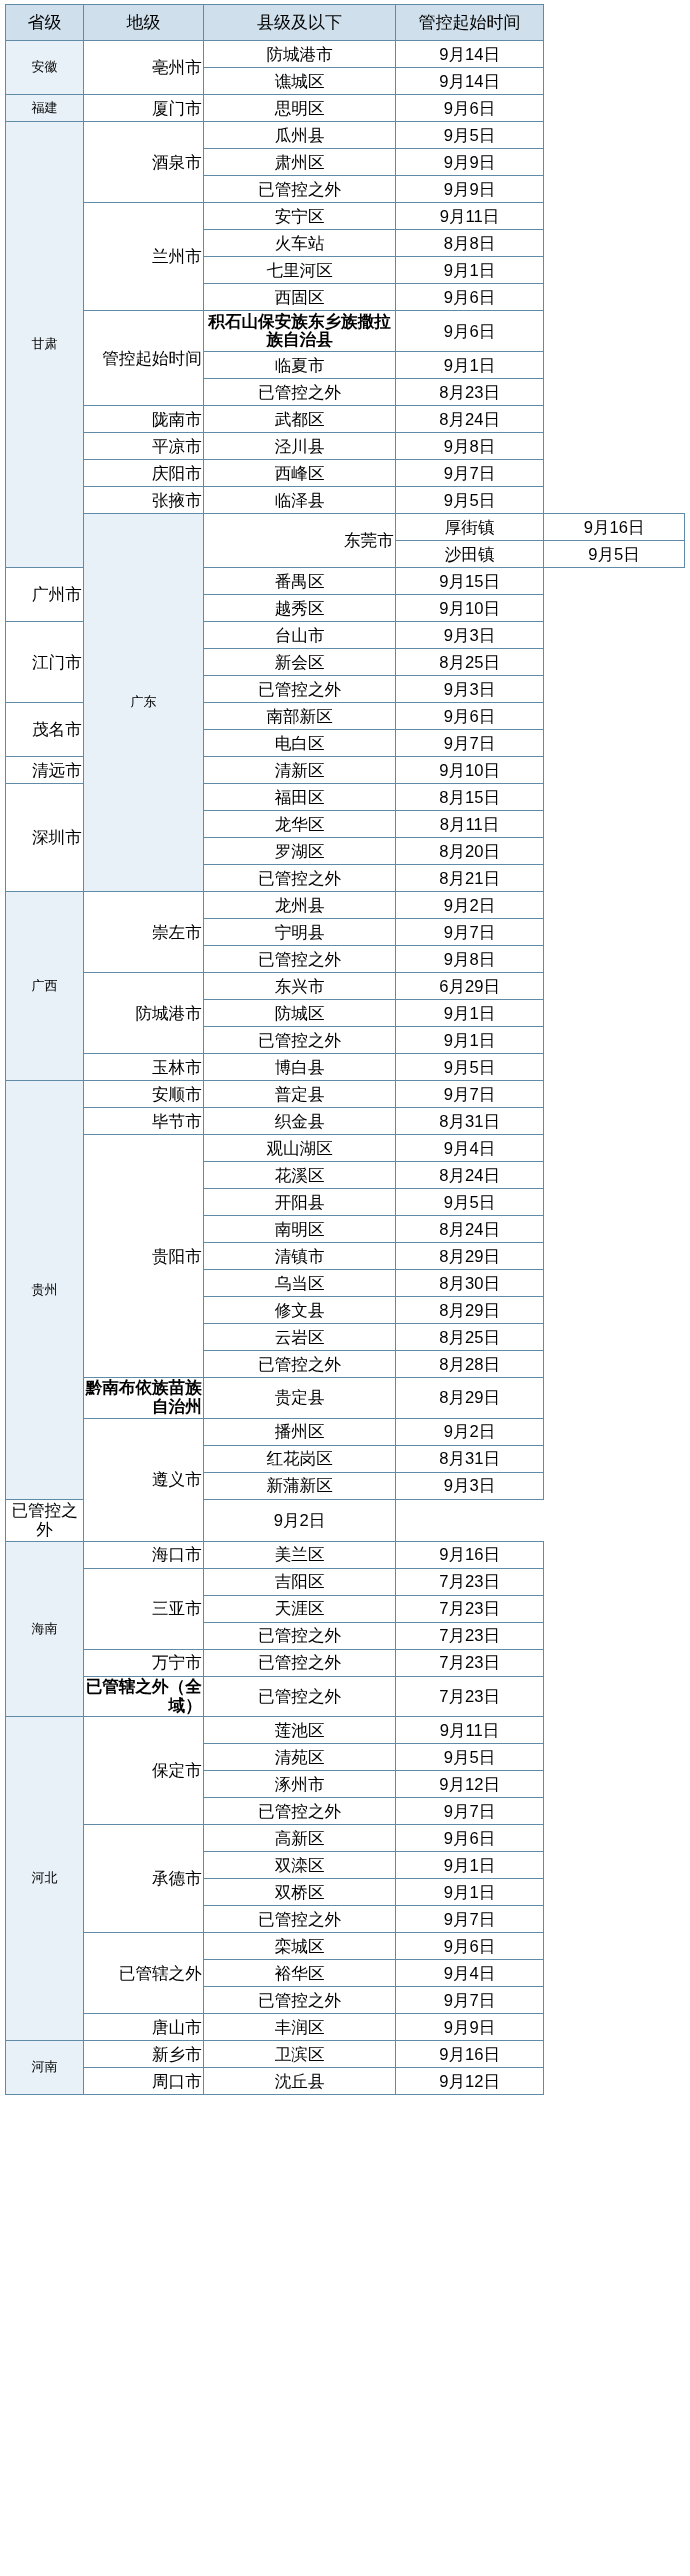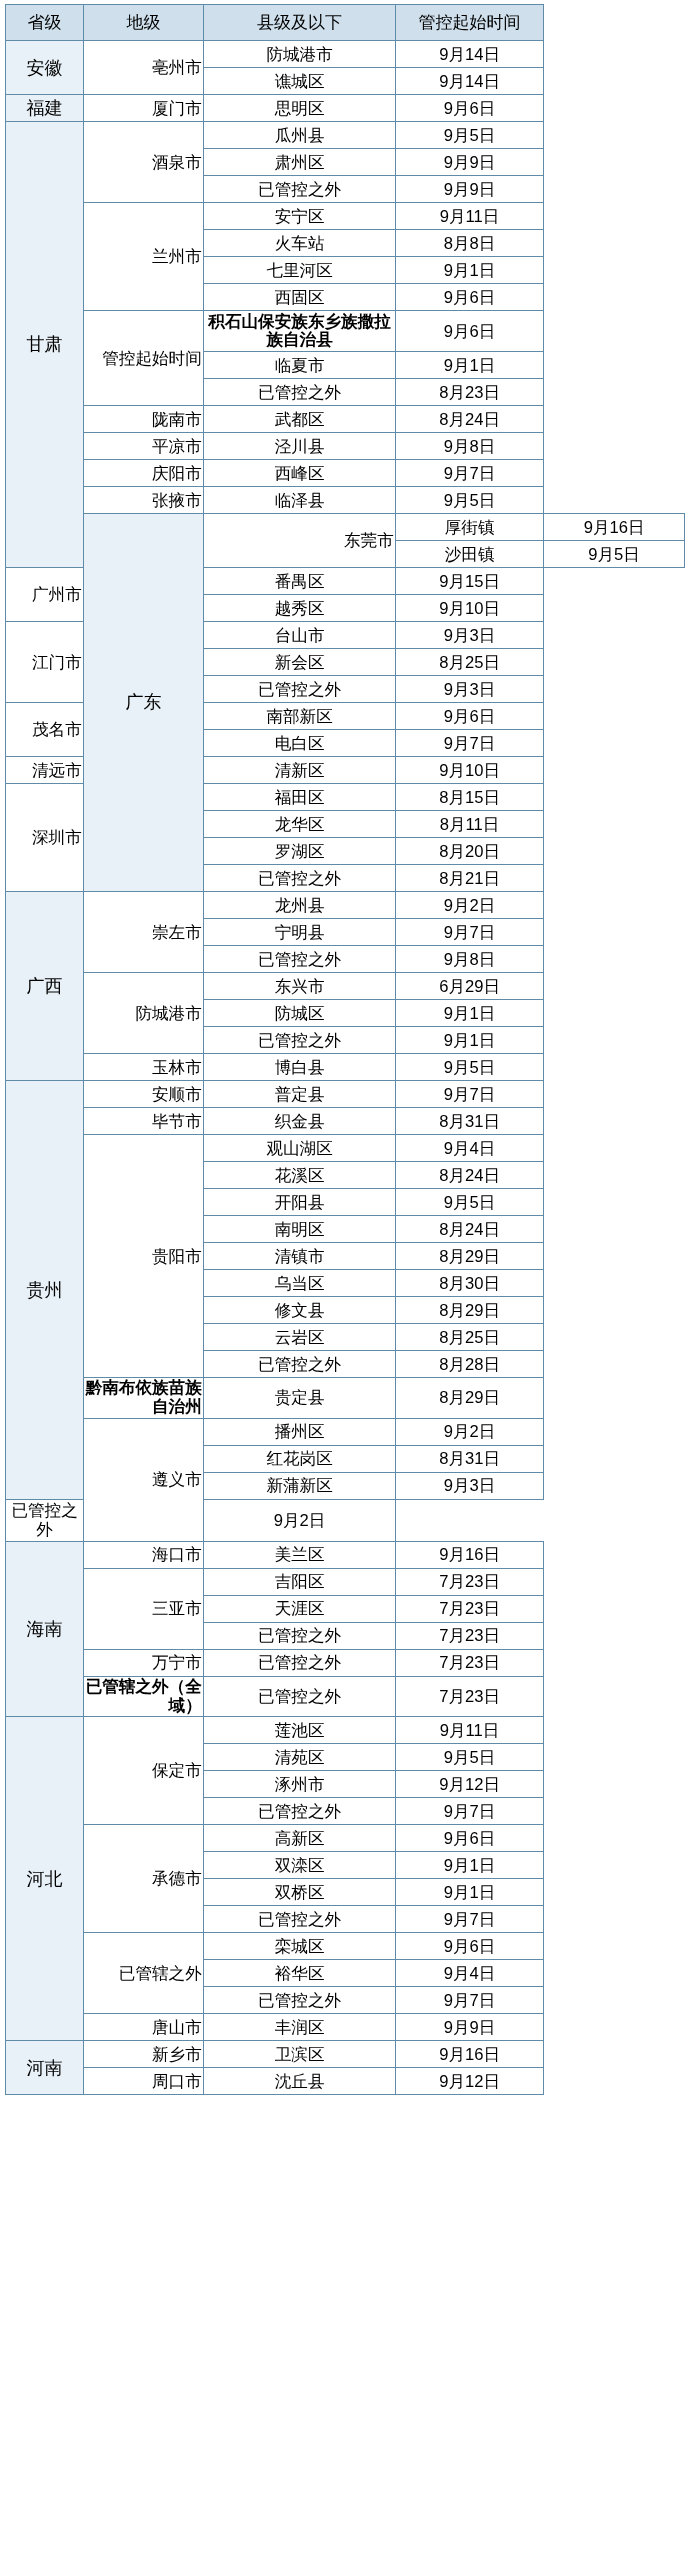--- a/index.html
+++ b/index.html
@@ -5,21 +5,21 @@
   html,body{margin:0;padding:0;background:#ffffff;}
   body{font-family:"Liberation Sans","DejaVu Sans",sans-serif;}
   #wrap{width:690px;height:2576px;position:relative;background:#fff;box-sizing:border-box;padding:3.8px 5.1px 0 5.1px;}
   table{border-collapse:collapse;width:680px;table-layout:fixed;}
   col.c1{width:78px;}
   col.c2{width:120px;}
   col.c3{width:192px;}
   col.c4{width:148px;}
   th,td{border:0.6px solid #5f8aa8;text-align:center;vertical-align:middle;font-size:16.6px;color:#000;padding:1.3px 1.3px;line-height:1.15;}
   thead th{background:#cfe0ec;font-weight:normal;height:33px;font-size:17px;}
-  td.prov{background:#e8f1f7;font-size:18px;}
+  td.prov{background:#e8f1f7;font-size:13px;}
   td.city{background:#ffffff;text-align:right;}
   td.dist{background:#ffffff;}
   td.time{background:#ffffff;}
   tbody tr{height:27px;}
   .two-line{line-height:1.12;font-weight:bold;}
 </style>
 </head>
 <body>
 
 <div id="wrap">

